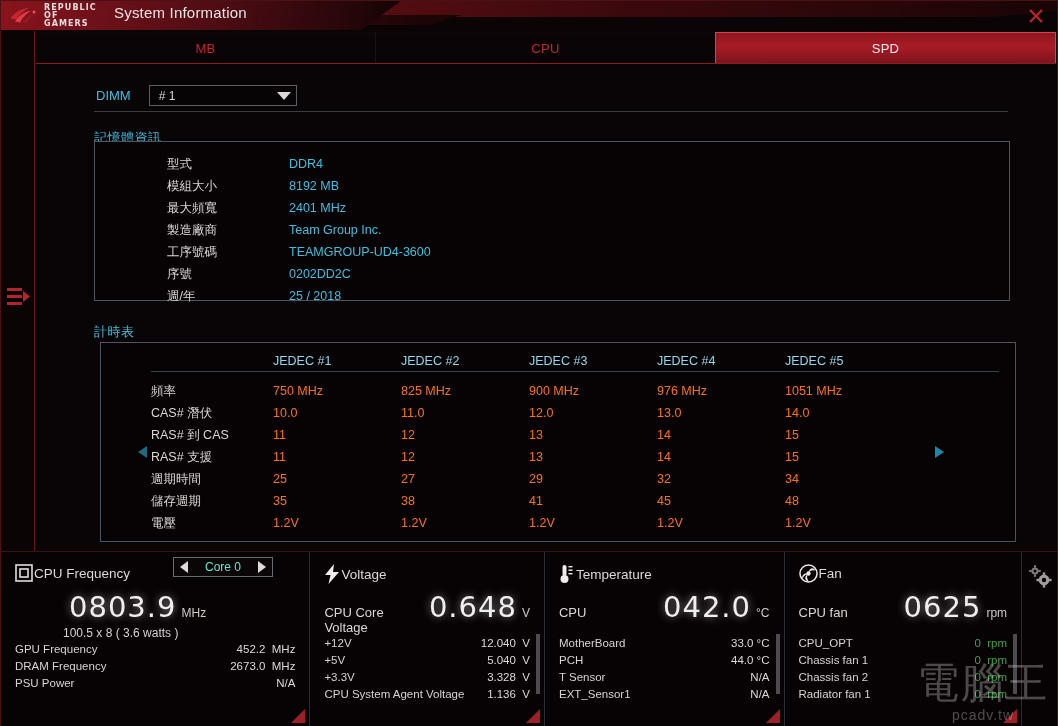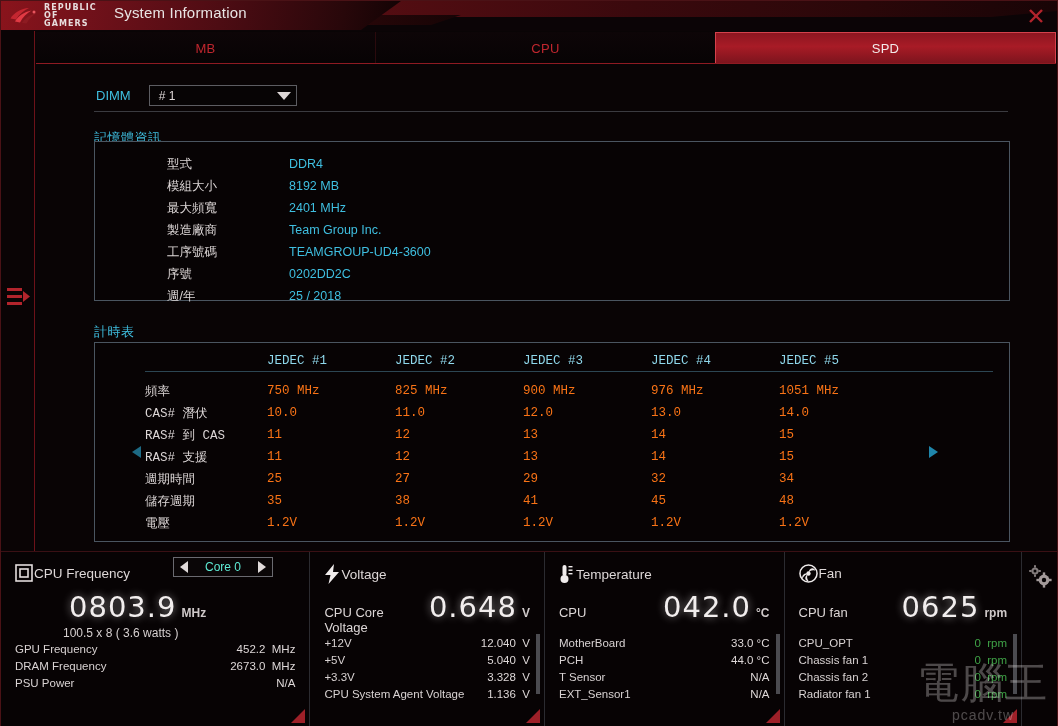--- a/index.html
+++ b/index.html
@@ -202,21 +202,21 @@
   .big-row {
     position: absolute; left: 14px; right: 14px; top: 38px; height: 34px;
     display: flex; align-items: baseline;
   }
   .big-caption { font-size: 13px; color: #dcd6d6; }
   .big-num {
     font-family: "DejaVu Sans", sans-serif;
     font-size: 29px; color: #f2eeee; letter-spacing: 1px;
     text-shadow: 0 0 9px rgba(255,255,255,.55);
   }
-  .big-unit { font-size: 12px; color: #cfc9c9; margin-left: 5px; font-weight: bold; }
+  .big-unit { font-size: 12px; color: #cfc9c9; margin-left: 5px; }
 
   .sub-line {
     position: absolute; left: 14px; top: 74px; right: 14px;
     font-size: 12px; color: #d6d0d0;
   }
   .detail-list {
     position: absolute; left: 14px; right: 14px; top: 82px;
   }
   .detail-row {
     display: flex; justify-content: space-between; align-items: center;
@@ -338,21 +338,21 @@
         <span class="minfo-label">序號</span>
         <span class="minfo-val">0202DD2C</span>
       </div>
       <div class="minfo-row" style="left:72px; top:143px;">
         <span class="minfo-label">週/年</span>
         <span class="minfo-val">25 / 2018</span>
       </div>
     </div>
 
     <div class="section-title" style="left:58px; top:258px;">計時表</div>
-    <div class="panel-box" style="left:58px; top:277px; width:916px; height:200px;font-family:Liberation Mono, monospace;">
+    <div class="panel-box" style="left:64px; top:277px; width:916px; height:200px;">
 
       <div class="tt-head" style="left:50px; top:8px;">
         <span class="tt-label"></span>
         <span class="tt-cell" style="color:#8fd8ec">JEDEC #1</span>
         <span class="tt-cell" style="color:#8fd8ec">JEDEC #2</span>
         <span class="tt-cell" style="color:#8fd8ec">JEDEC #3</span>
         <span class="tt-cell" style="color:#8fd8ec">JEDEC #4</span>
         <span class="tt-cell" style="color:#8fd8ec">JEDEC #5</span>
       </div>
       <div class="tt-hline"></div>

